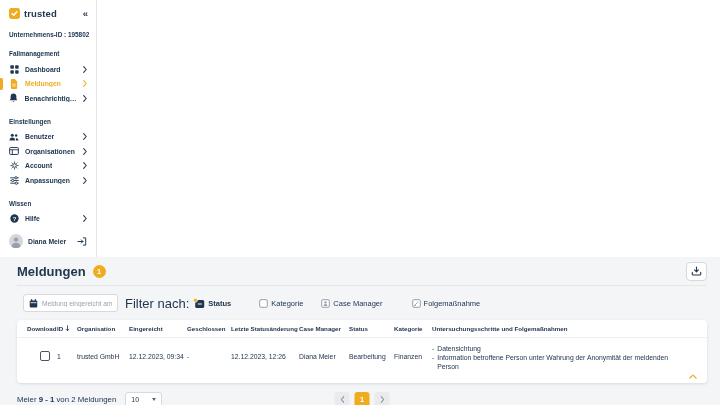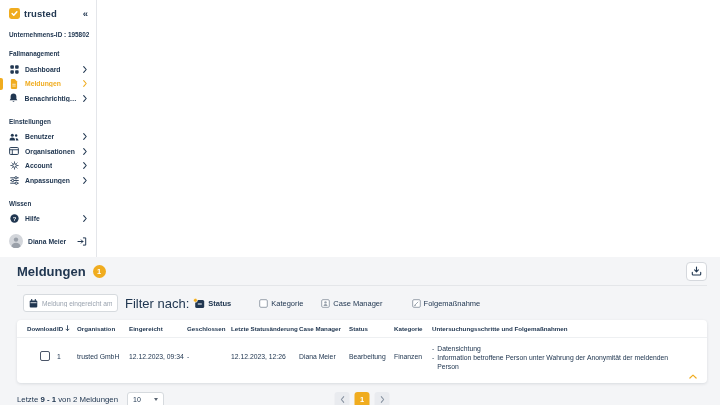--- a/index.html
+++ b/index.html
@@ -378,21 +378,21 @@
 
       <span class="row-caret">
         <svg width="8" height="5" viewBox="0 0 8 5">
             <path d="M.9 4 L4 1.1 L7.1 4" fill="none" stroke="#F0AC1F" stroke-width="1.2" stroke-linecap="round" stroke-linejoin="round"></path>
           </svg>
       </span>
     </div>
 
     <div class="pagination">
       <span class="pag-text">
-        <span>Letzte</span>
+        <span>Meier</span>
         <b>9 - 1</b>
         <span>von 2 Meldungen</span>
       </span>
       <span class="page-size">
         <span>10</span>
         <span class="caret-down"></span>
       </span>
       <span class="page-btns">
         <span class="pbtn pbtn-nav">
           <svg width="4" height="7" viewBox="0 0 4 7">

